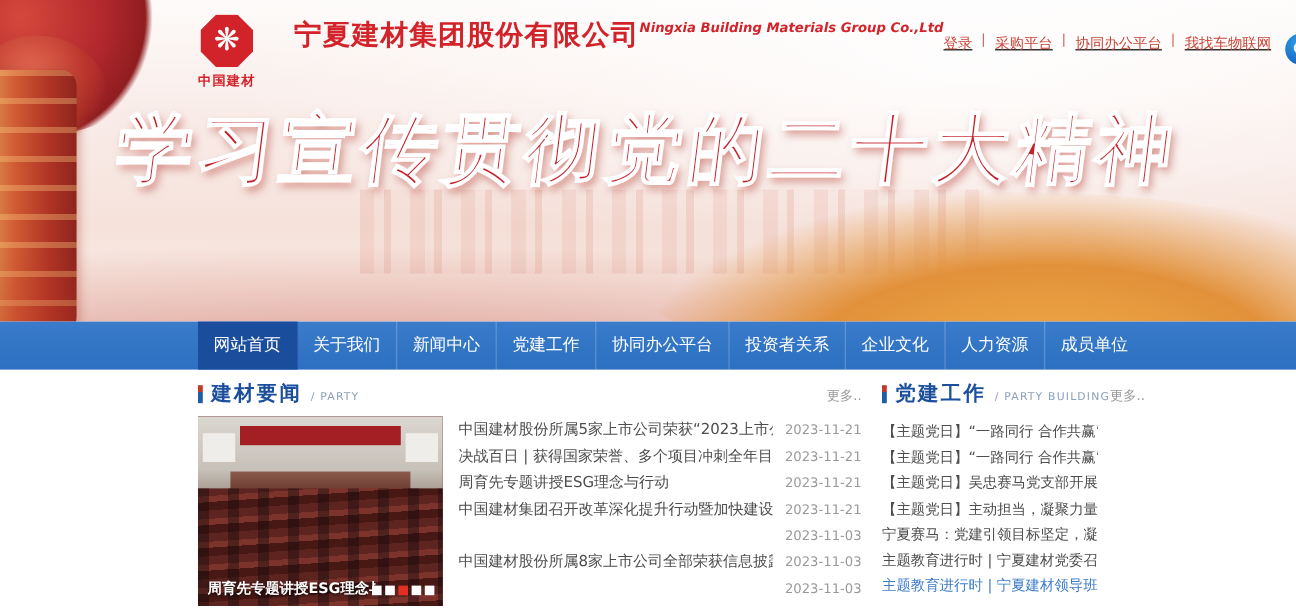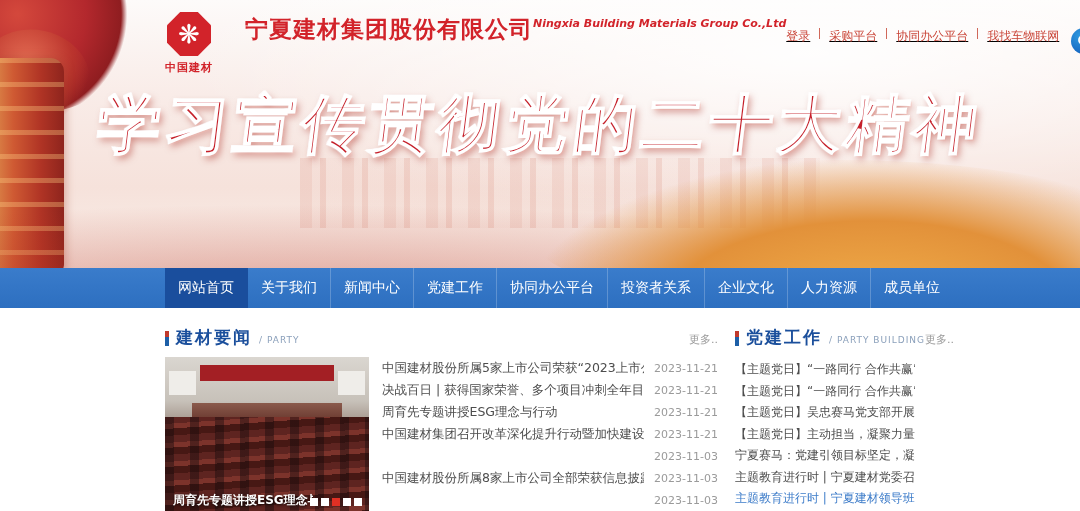--- a/index.html
+++ b/index.html
@@ -58,21 +58,21 @@
   .nav-inner { width:750px; margin:0 auto; height:40px; display:flex; }
   .nav-item { height:40px; display:flex; align-items:center; padding:0 13px; color:#fff; font-size:14px;
     white-space:nowrap; cursor:pointer; border-right:1px solid rgba(255,255,255,.22); }
   .nav-item:last-child { border-right:none; }
   .nav-item.active { background:#1a4e9d; border-right-color:transparent; }
 
   
   .content { width:750px; margin:0 auto; padding-top:5px; display:flex; gap:17px; background:#fff; }
   .col-news { width:553px; flex:none; }
   .col-party { flex:1; min-width:0; }
-  .sec-header { display:flex; align-items:baseline; height:24px; margin-top:13px; }
+  .sec-header { display:flex; align-items:baseline; height:24px; margin-top:3px; }
   .sec-bar { width:4px; height:15px; align-self:center; margin-right:7px; flex:none;
     background:linear-gradient(180deg,#c0392b 0 40%, #1d5fa7 40% 100%); }
   .sec-title { font-size:17px; font-weight:bold; color:#1b4f9c; letter-spacing:2px; white-space:nowrap; }
   .sec-sub { font-size:9px; color:#8ba0bb; margin-left:7px; letter-spacing:1px; white-space:nowrap; }
   .sec-more { margin-left:auto; font-size:11px; color:#999; text-decoration:none; cursor:pointer; white-space:nowrap; }
   .news-body { display:flex; gap:13px; margin-top:7px; }
 
   
   .featured { position:relative; width:204px; height:158px; flex:none; background:#5e2a26; overflow:hidden; cursor:pointer; }
   .img-wall { position:absolute; top:0; left:0; width:100%; height:40%;

